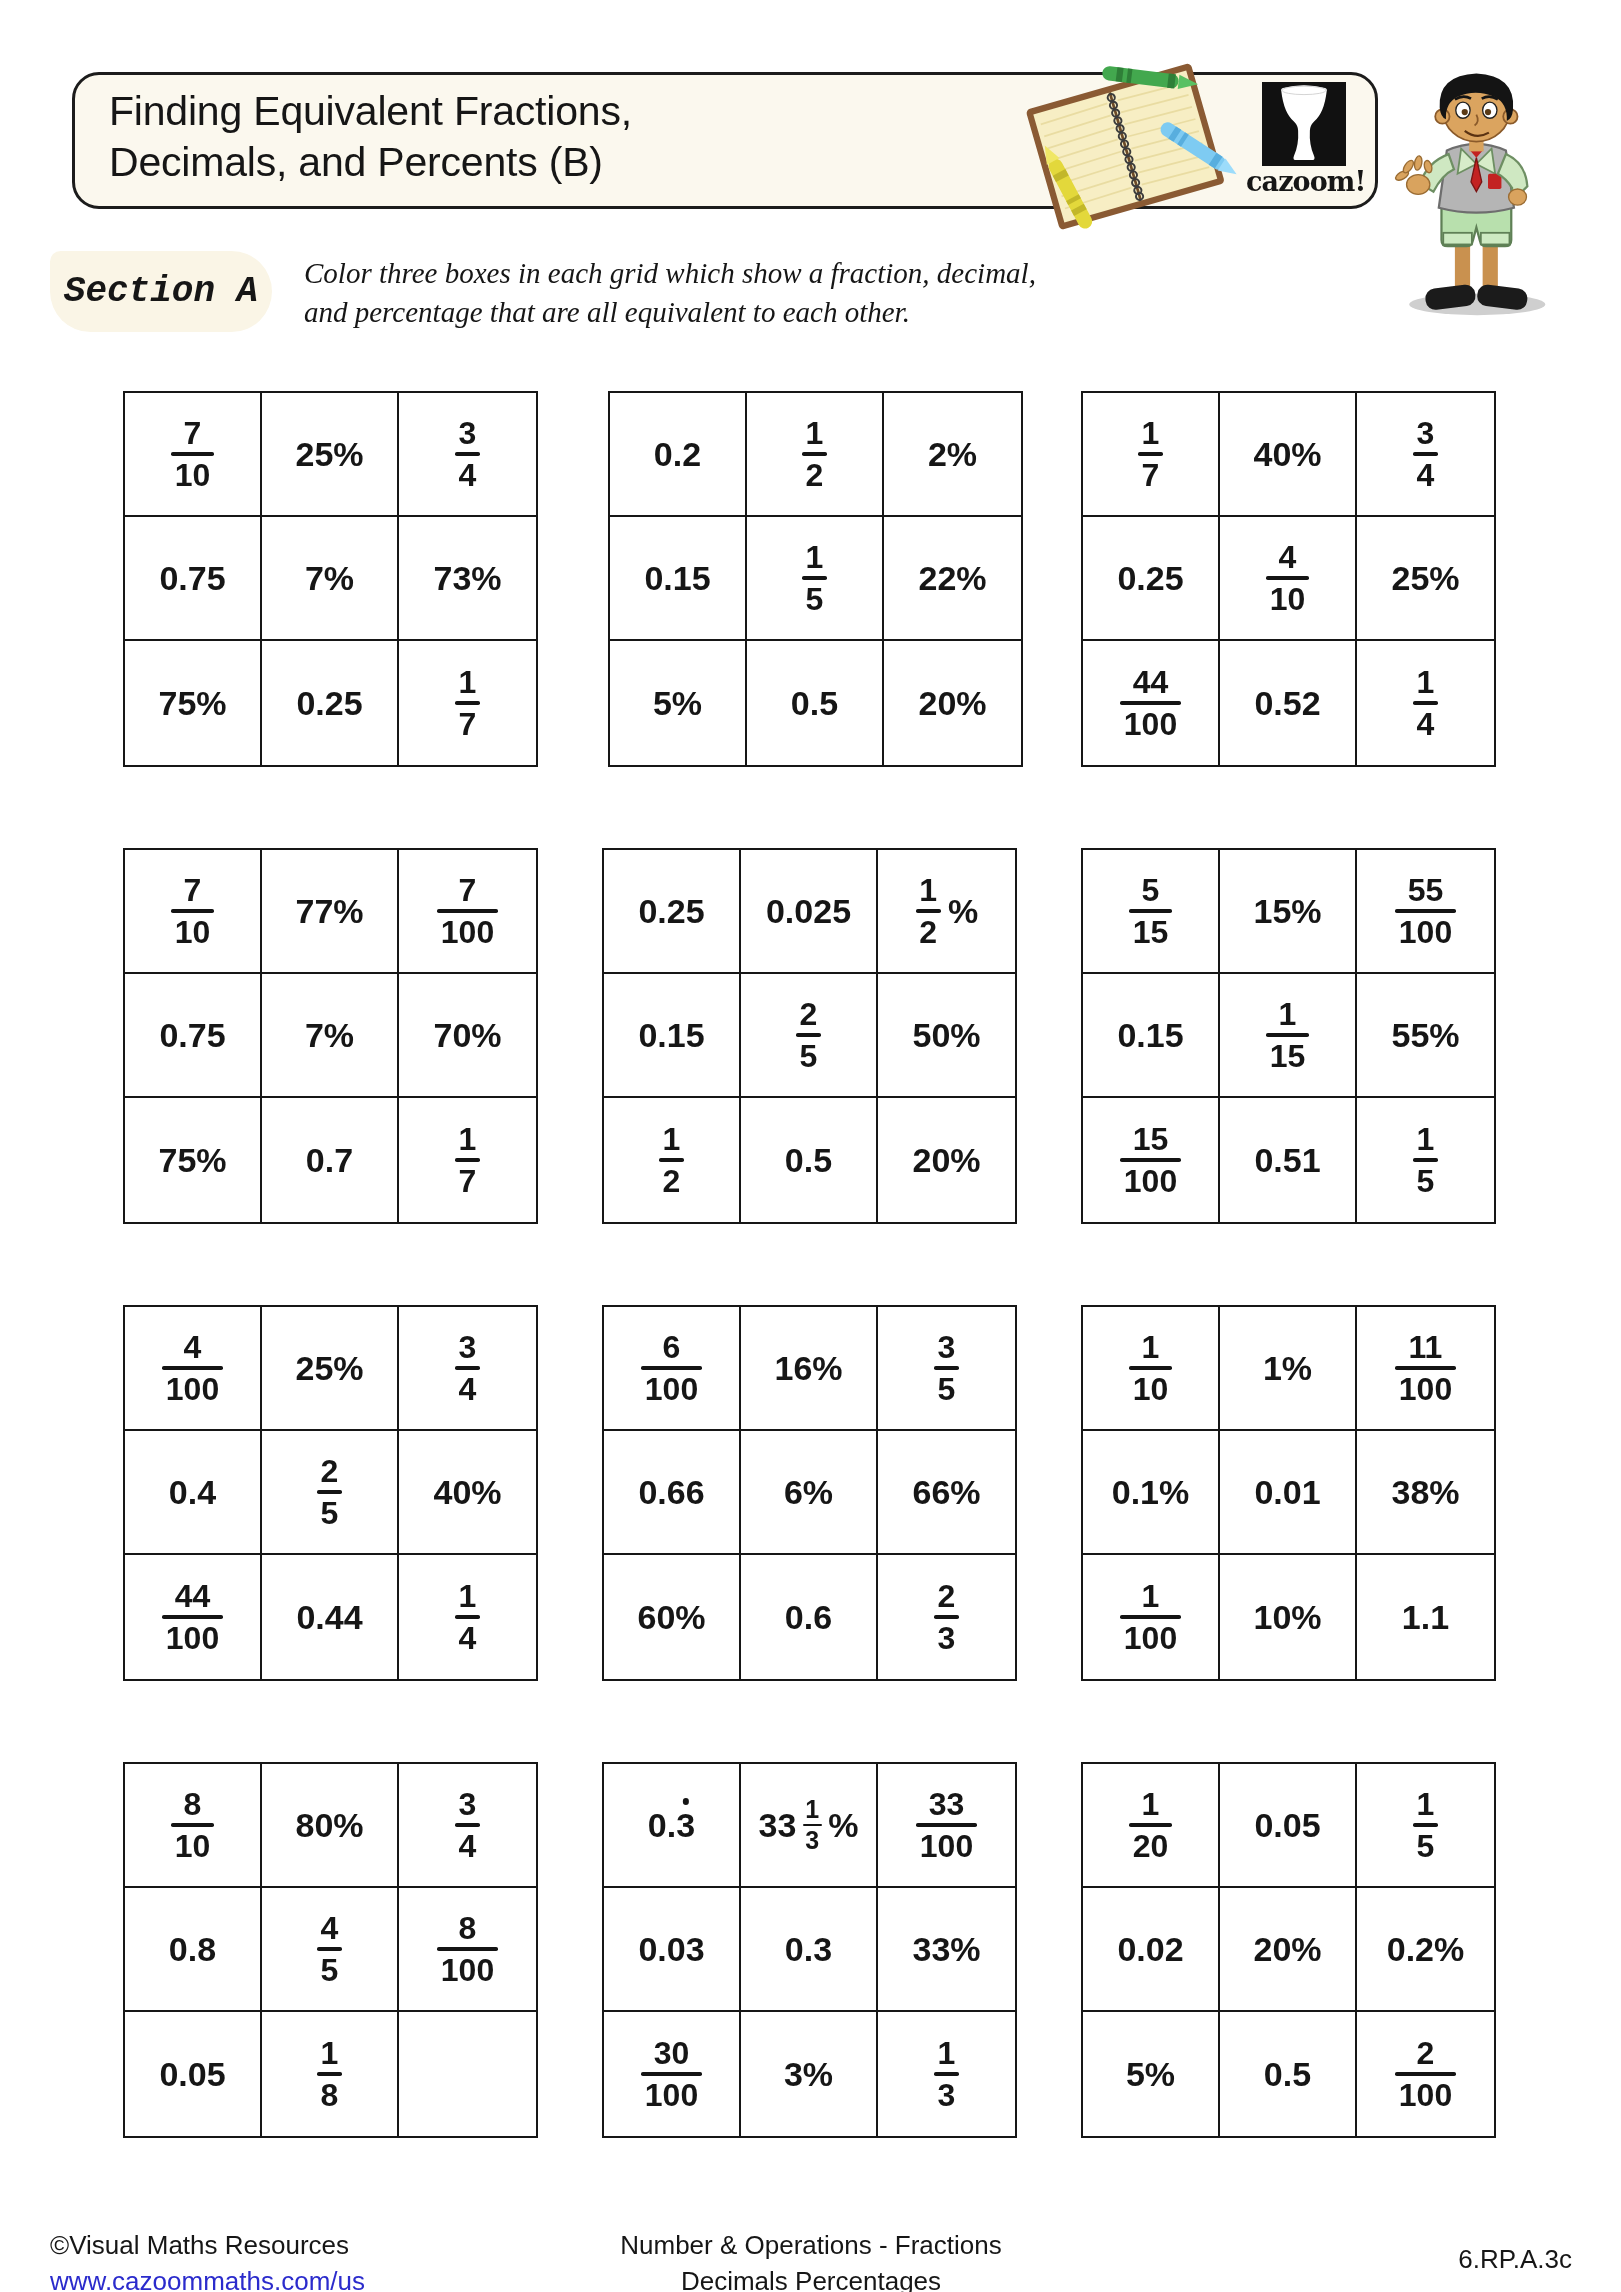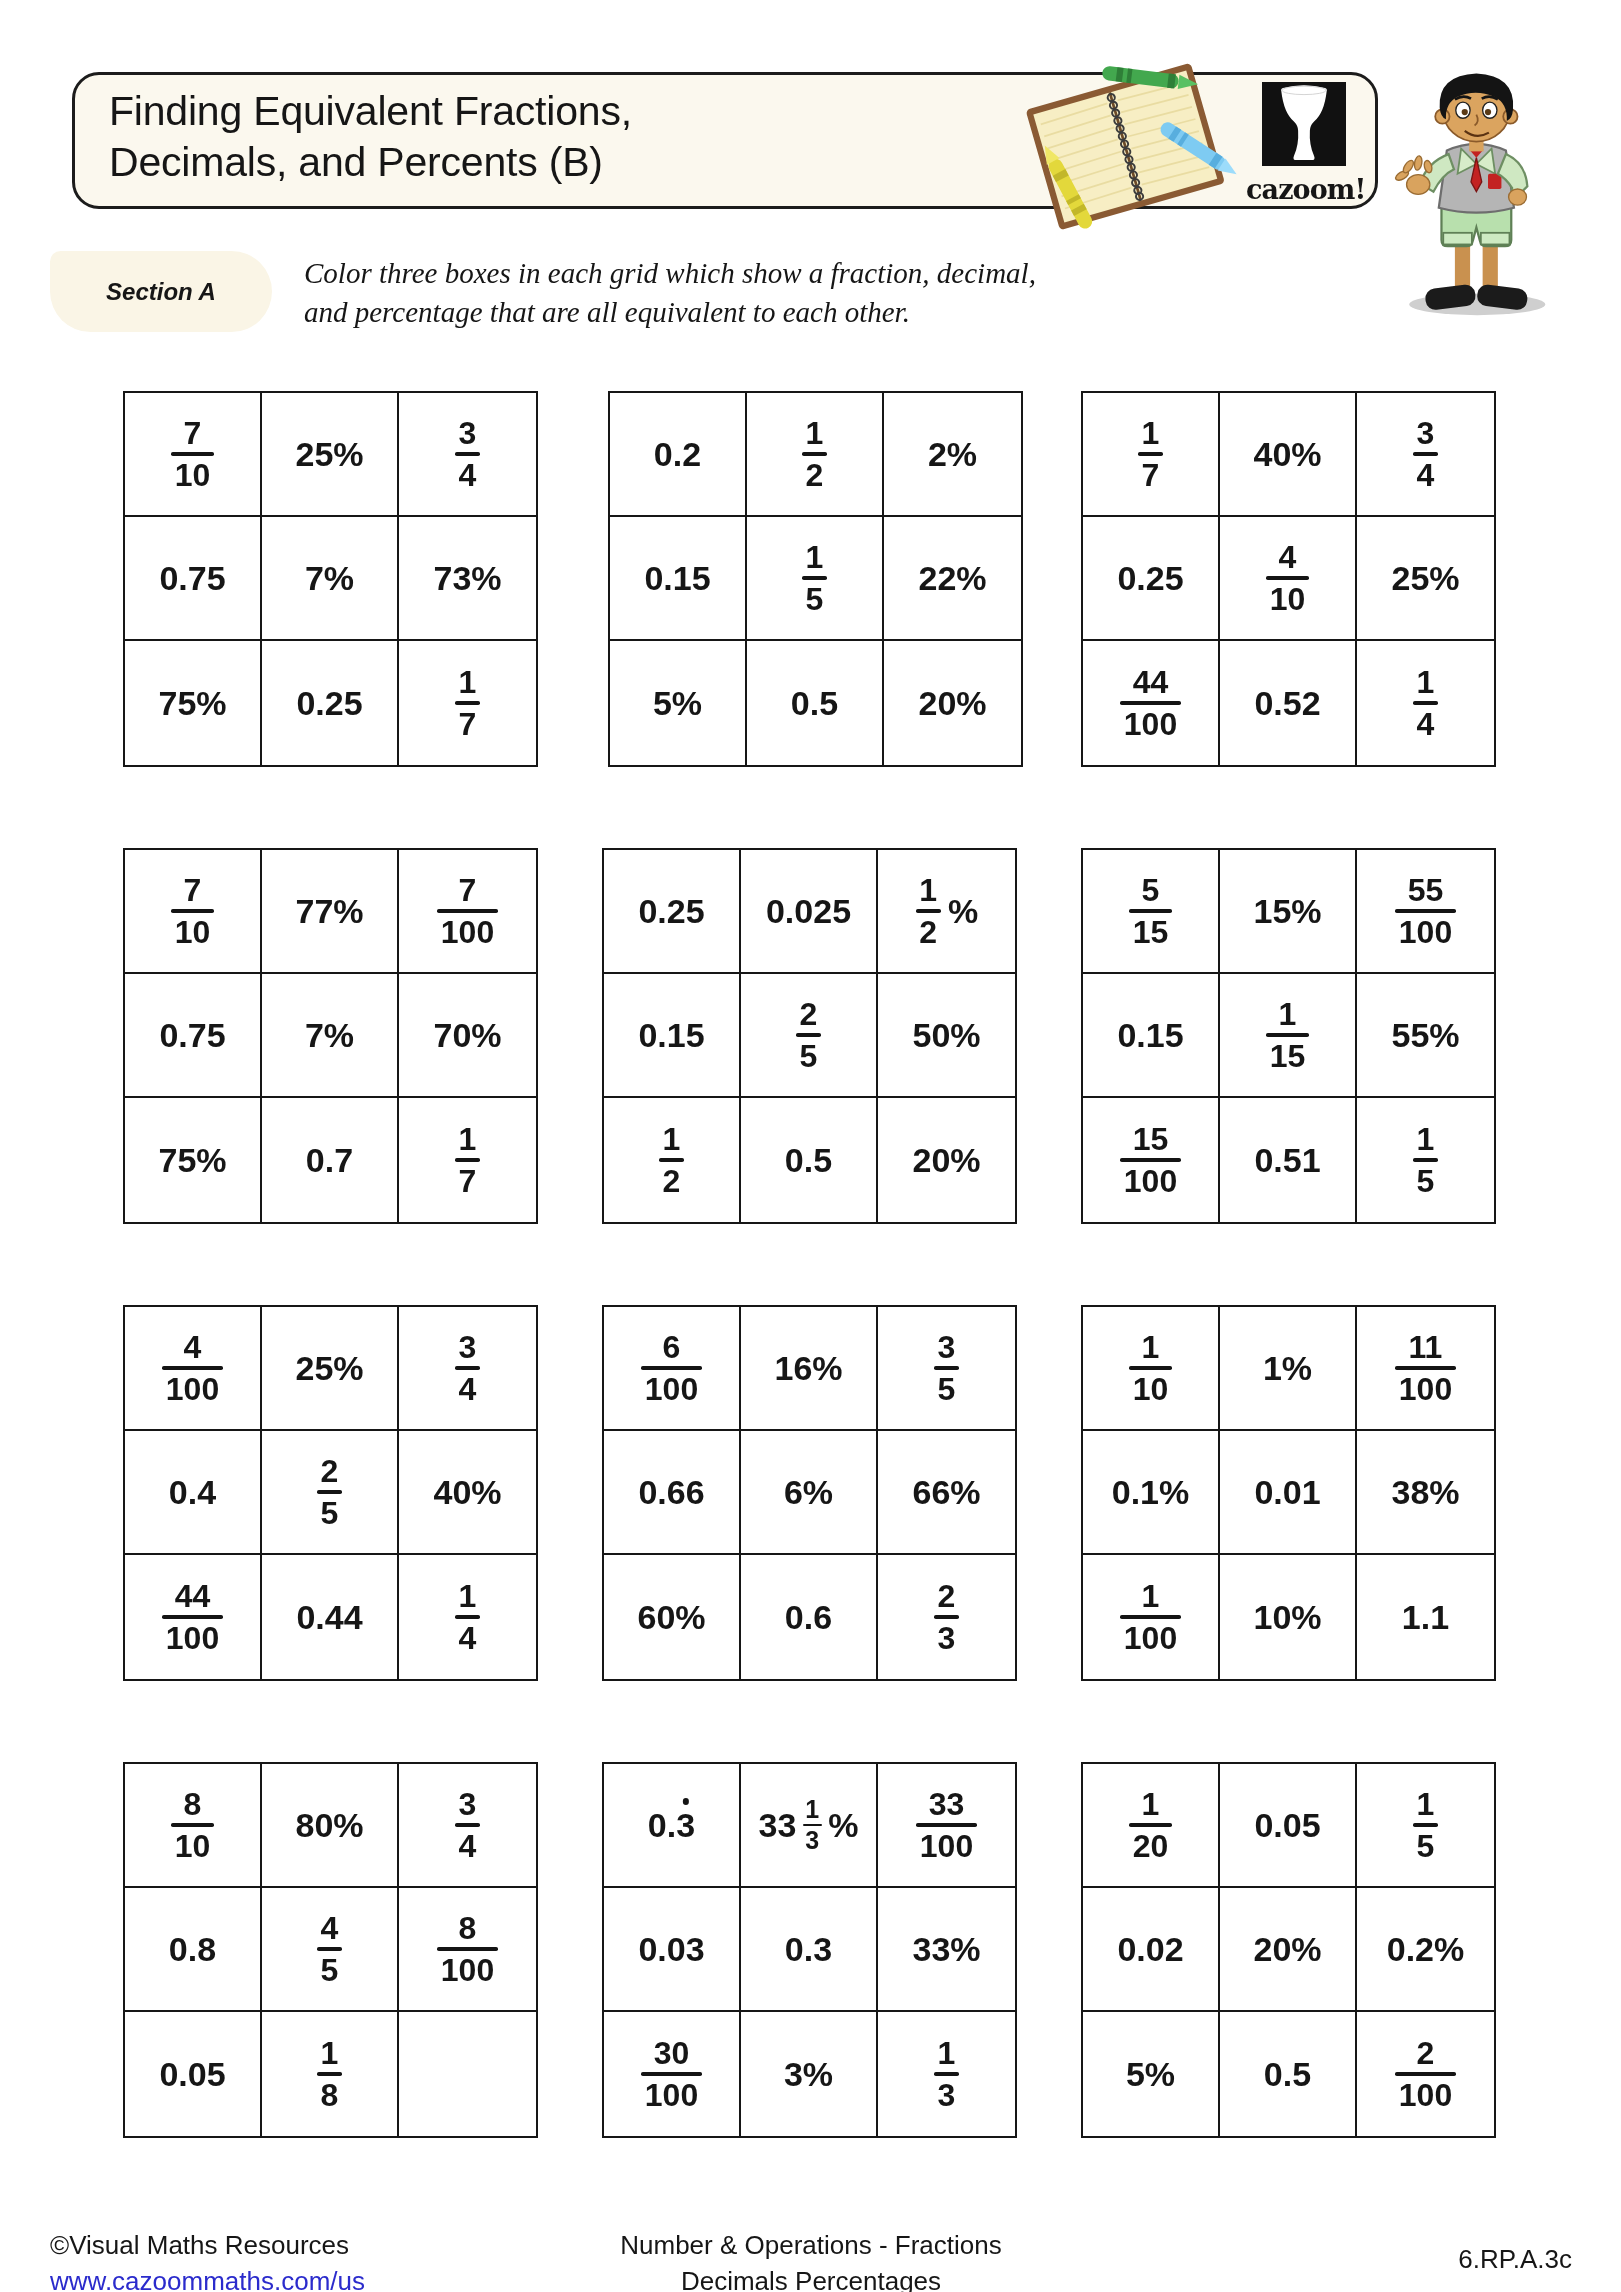--- a/index.html
+++ b/index.html
@@ -13,30 +13,30 @@
 
   
   .title-box{position:absolute;left:72px;top:72px;width:1300px;height:131px;
              background:#fbf8ee;border:3.1px solid #1c1c1c;border-radius:27px;}
   .title-text{position:absolute;left:34px;top:10.7px;}
   .title-line{font-weight:400;font-size:41px;line-height:51px;letter-spacing:-0.2px;}
 
   
   .logo{position:absolute;left:1171px;top:7.2px;width:116px;text-align:center;}
   .logo-mark{width:84px;height:84px;margin:0 auto;}
-  .logo-text{font-family:"DejaVu Serif",serif;font-weight:700;font-size:27px;margin-top:8px;letter-spacing:-0.9px;}
+  .logo-text{font-family:"DejaVu Serif",serif;font-weight:700;font-size:27px;margin-top:0px;letter-spacing:-0.9px;}
 
   .notebook{position:absolute;left:939px;top:-29px;width:226px;height:193px;}
   .boy{position:absolute;left:1386px;top:50px;width:170px;height:269px;}
 
   
   .section-pill{position:absolute;left:50px;top:251px;width:222px;height:81px;
                 background:#faf5e6;border-radius:10.7px 41px 41px 41px;
                 display:flex;align-items:center;justify-content:center;}
-  .section-pill span{font-family:Liberation Sans, sans-serif;font-style:italic;font-weight:700;font-size:24px;}
+  .section-pill span{font-family:Liberation Mono, monospace;font-style:italic;font-weight:700;font-size:36px;}
   .instructions{position:absolute;left:304px;top:254px;}
   .instr-line{font-family:"Liberation Serif",serif;font-style:italic;font-size:29px;line-height:39px;}
 
   
   .grid{position:absolute;width:415px;height:376px;border:2.7px solid #161616;background:#fff;
         display:grid;grid-template-columns:repeat(3,1fr);grid-template-rows:repeat(3,1fr);box-sizing:border-box;}
   .cell{border-right:2.2px solid #161616;border-bottom:2.2px solid #161616;
         display:flex;align-items:center;justify-content:center;box-sizing:border-box;}
   .cell:nth-child(3n){border-right:none;}
   .cell:nth-child(n+7){border-bottom:none;}

